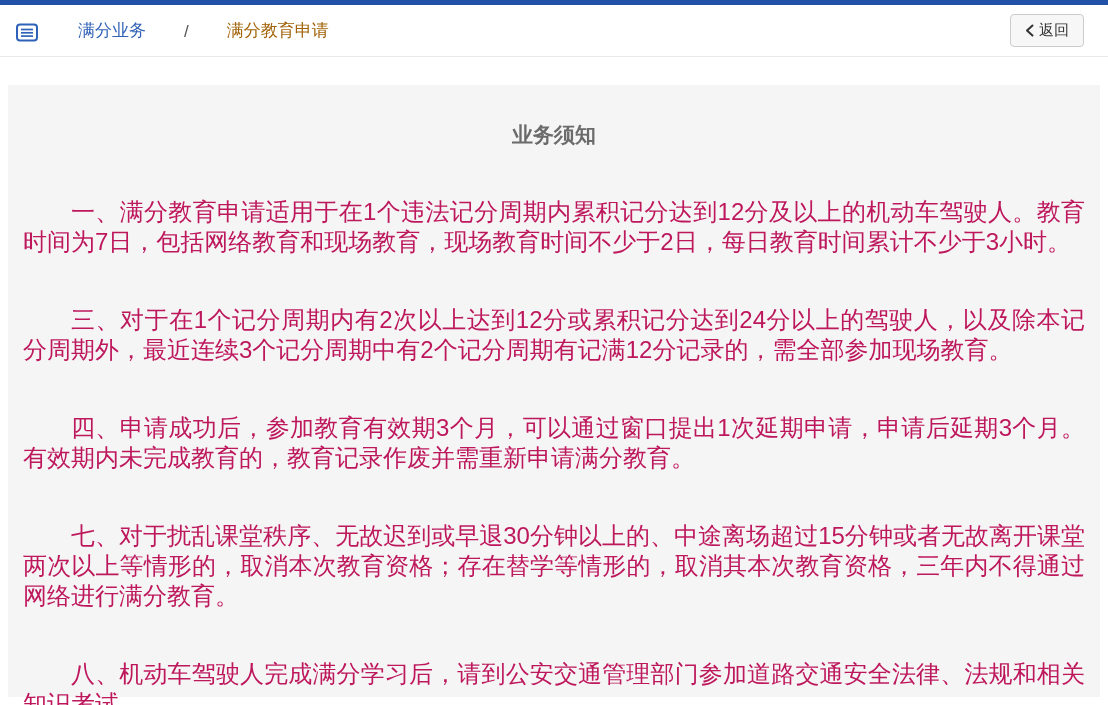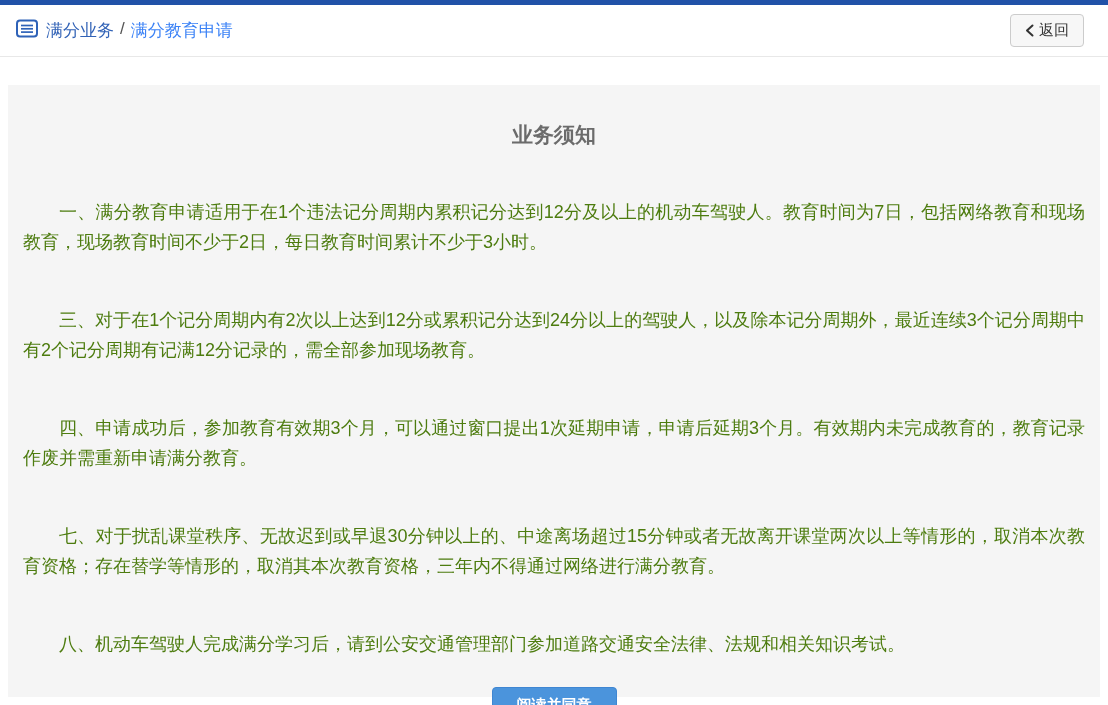--- a/index.html
+++ b/index.html
@@ -15,25 +15,25 @@
   
   .header {
     height: 52px;
     background: #ffffff;
     border-bottom: 1px solid #e8e8e8;
     display: flex;
     align-items: center;
     justify-content: space-between;
     padding: 0 24px 0 16px;
   }
-  .breadcrumb { display: flex; align-items: flex-start; font-size: 17px; }
+  .breadcrumb { display: flex; align-items: flex-end; font-size: 17px; gap: 32px; }
   .breadcrumb .icon { display: inline-flex; margin-right: 8px; }
   .crumb-primary { color: #3162b6; }
   .crumb-sep { color: #555; margin: 0 6px; }
-  .crumb-secondary { color: #3b82f6; }
+  .crumb-secondary { color: #a16207; }
 
   .back-btn {
     display: inline-flex;
     align-items: center;
     gap: 5px;
     background: #f7f7f7;
     border: 1px solid #cccccc;
     border-radius: 4px;
     padding: 6px 14px;
     font-size: 15px;
@@ -50,23 +50,23 @@
     padding: 36px 15px 0 15px;
   }
   .panel-title {
     text-align: center;
     font-size: 21px;
     font-weight: bold;
     color: #6b6b6b;
     margin-bottom: 36px;
   }
   .notice-body p {
-    font-size: 18px;
+    font-size: 24px;
     line-height: 30px;
-    color: #4d7c0f;
+    color: #be185d;
     text-indent: 2em;
     text-align: justify;
     margin-top: 48px;
   }
   .agree-wrap { text-align: center; margin-top: 28px; }
   .agree-btn {
     background: #4b94dc;
     border: 1px solid #3f86d2;
     border-radius: 4px;
     color: #ffffff;

